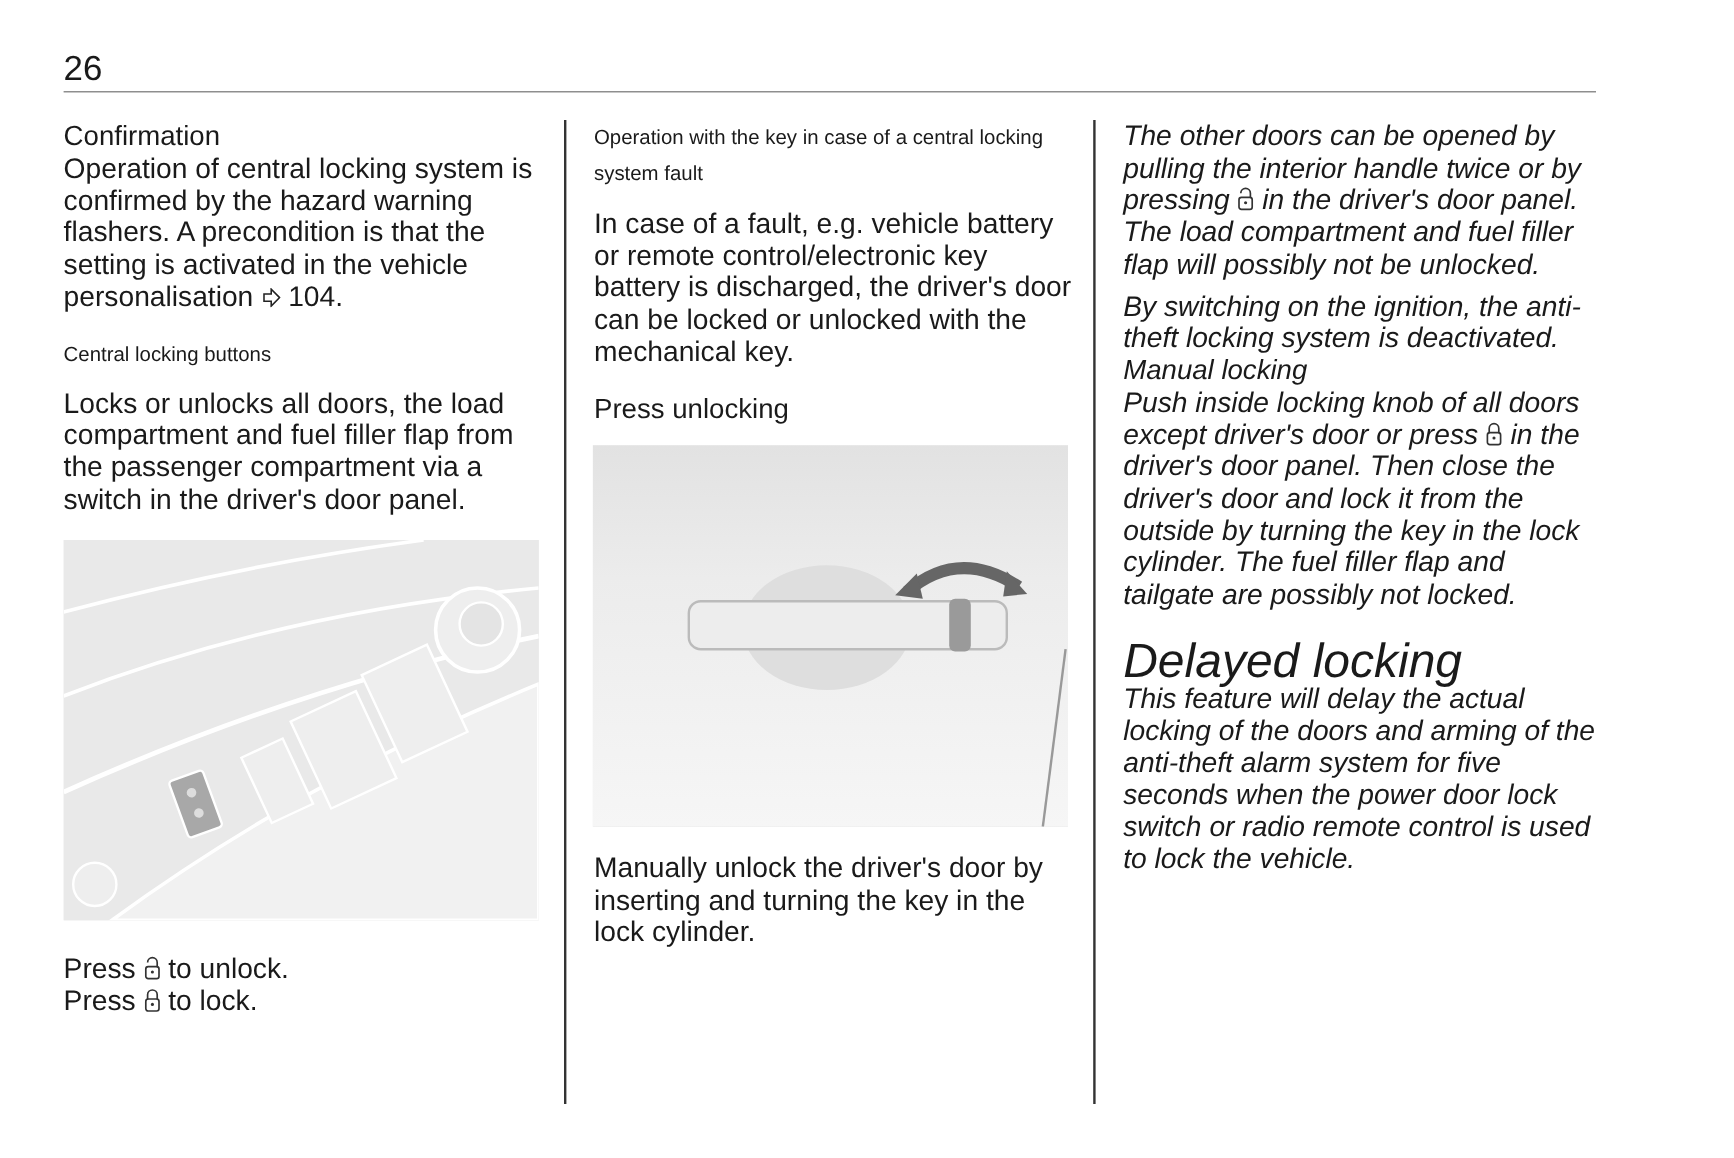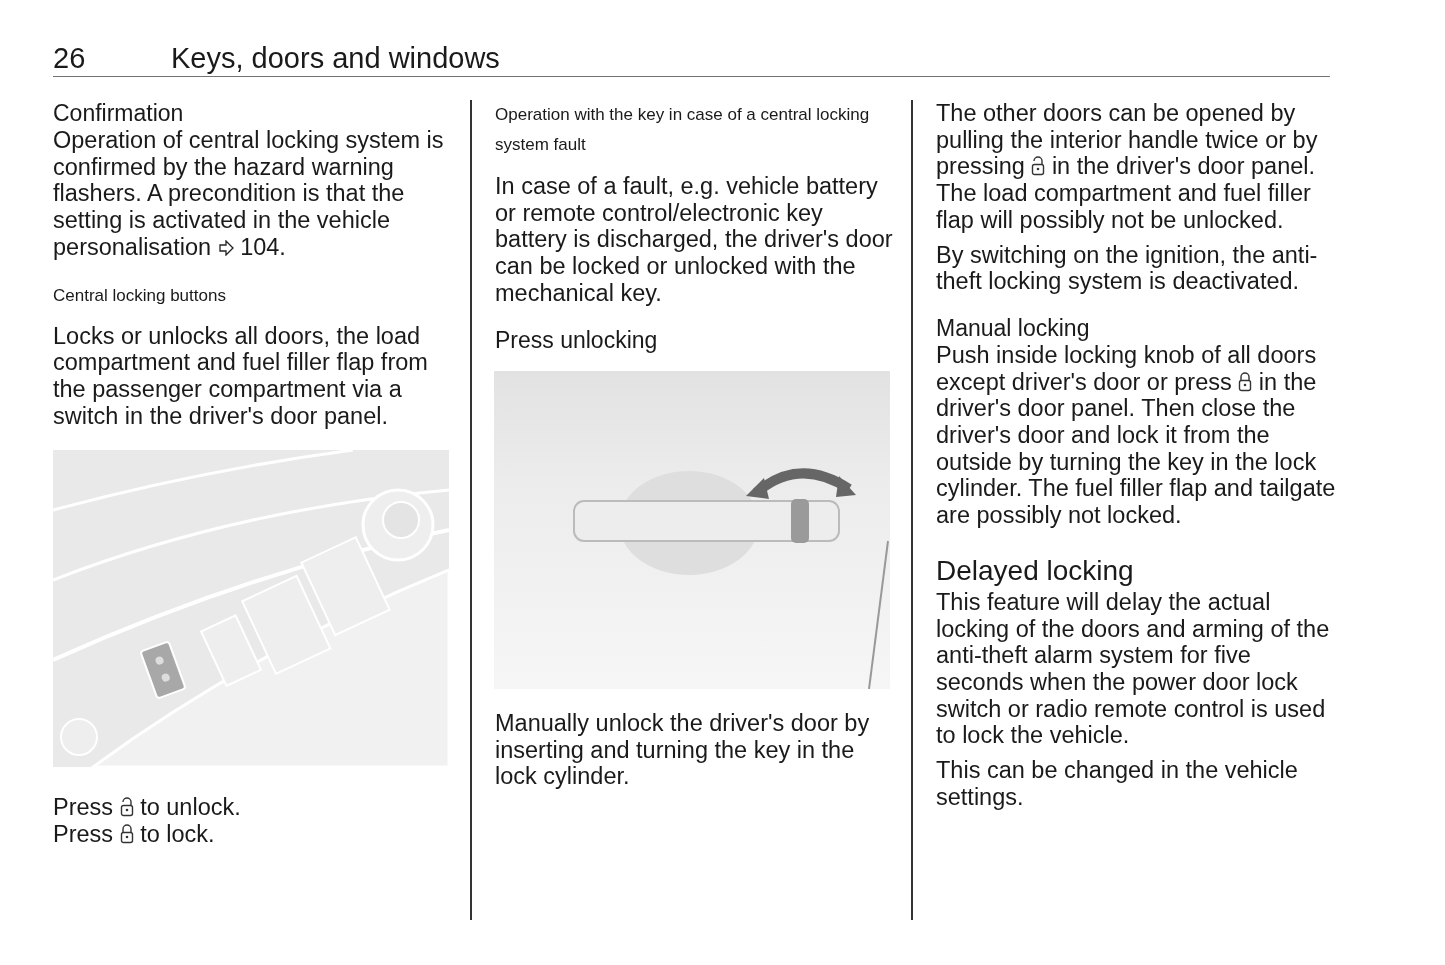--- a/index.html
+++ b/index.html
@@ -5,38 +5,37 @@
   html, body { margin:0; padding:0; background:#ffffff; }
   body { width:1445px; height:965px; position:relative; overflow:hidden;
          font-family:"Liberation Sans", sans-serif; color:#1a1a1a; }
   .page-header { position:absolute; left:53px; top:40px; width:1277px; height:36px;
                  border-bottom:1px solid #737373; }
   .page-number { position:absolute; left:0; top:2px; font-size:29px; }
   .chapter-title { position:absolute; left:118px; top:2px; font-size:29px; }
   .col { position:absolute; top:100px; }
   .col1 { left:53px; width:400px; }
   .col2 { left:495px; width:400px; }
-  .col3 { left:936px; width:400px; }
+  .col3 { left:936px; width:400px;font-style:italic; }
   .divider { position:absolute; top:100px; width:2px; height:820px; background:#333; }
   .div1 { left:470px; }
   .div2 { left:911px; }
   p { margin:0; font-size:23.5px; line-height:26.7px; }
   .sub { font-size:23px; line-height:27px; margin:0; }
   .h2 { font-size:17px; line-height:30px; margin:0; }
-  .h1 { font-size:28px; line-height:36px; margin:0; }
+  .h1 { font-size:40px; line-height:36px; margin:0; }
   .ref-icon { display:inline-block; width:16px; height:16px; vertical-align:-1px; }
   .lock-ic { display:inline-block; width:14px; height:22px; vertical-align:-3px; }
   .figure { position:absolute; background:#e8e8e8; overflow:hidden; }
 </style>
 </head>
 <body>
 
 <div class="page-header">
   <span class="page-number">26</span>
-  <span class="chapter-title">Keys, doors and windows</span>
 </div>
 
 <div class="divider div1"></div>
 <div class="divider div2"></div>
 
 <div class="col col1">
   <div class="sub">Confirmation</div>
   <p><span>Operation of central locking system is confirmed by the hazard warning flashers. A precondition is that the setting is activated in the vehicle personalisation</span>
     <svg class="ref-icon" viewBox="0 0 16 16">
         <path d="M2 5h6V1l7 7-7 7v-4H2z" fill="none" stroke="#222" stroke-width="1.3"></path>
@@ -118,24 +117,23 @@
 
 <div class="col col3">
   <p><span>The other doors can be opened by pulling the interior handle twice or by pressing</span>
     <svg class="lock-ic" viewBox="0 0 14 22">
         <path d="M3 6a4 4 0 0 1 8 0v4" fill="none" stroke="#333" stroke-width="1.4"></path>
         <rect x="1.5" y="9.5" width="11" height="10" rx="2" fill="none" stroke="#333" stroke-width="1.4"></rect>
         <circle cx="7" cy="14" r="1.3" fill="#333"></circle>
       </svg>
     <span>in the driver's door panel. The load compartment and fuel filler flap will possibly not be unlocked.</span></p>
   <p style="margin-top:8px">By switching on the ignition, the anti-theft locking system is deactivated.</p>
-  <div class="sub" style="margin-top:20px">Manual locking</div>
+  <div class="sub" style="">Manual locking</div>
   <p><span>Push inside locking knob of all doors except driver's door or press</span>
     <svg class="lock-ic" viewBox="0 0 14 22">
         <path d="M3 10V6a4 4 0 0 1 8 0v4" fill="none" stroke="#333" stroke-width="1.4"></path>
         <rect x="1.5" y="9.5" width="11" height="10" rx="2" fill="none" stroke="#333" stroke-width="1.4"></rect>
         <circle cx="7" cy="14" r="1.3" fill="#333"></circle>
       </svg>
     <span>in the driver's door panel. Then close the driver's door and lock it from the outside by turning the key in the lock cylinder. The fuel filler flap and tailgate are possibly not locked.</span></p>
   <div class="h1" style="margin-top:24px">Delayed locking</div>
   <p>This feature will delay the actual locking of the doors and arming of the anti-theft alarm system for five seconds when the power door lock switch or radio remote control is used to lock the vehicle.</p>
-  <p style="margin-top:8px">This can be changed in the vehicle settings.</p>
 </div>
 
 </body></html>

